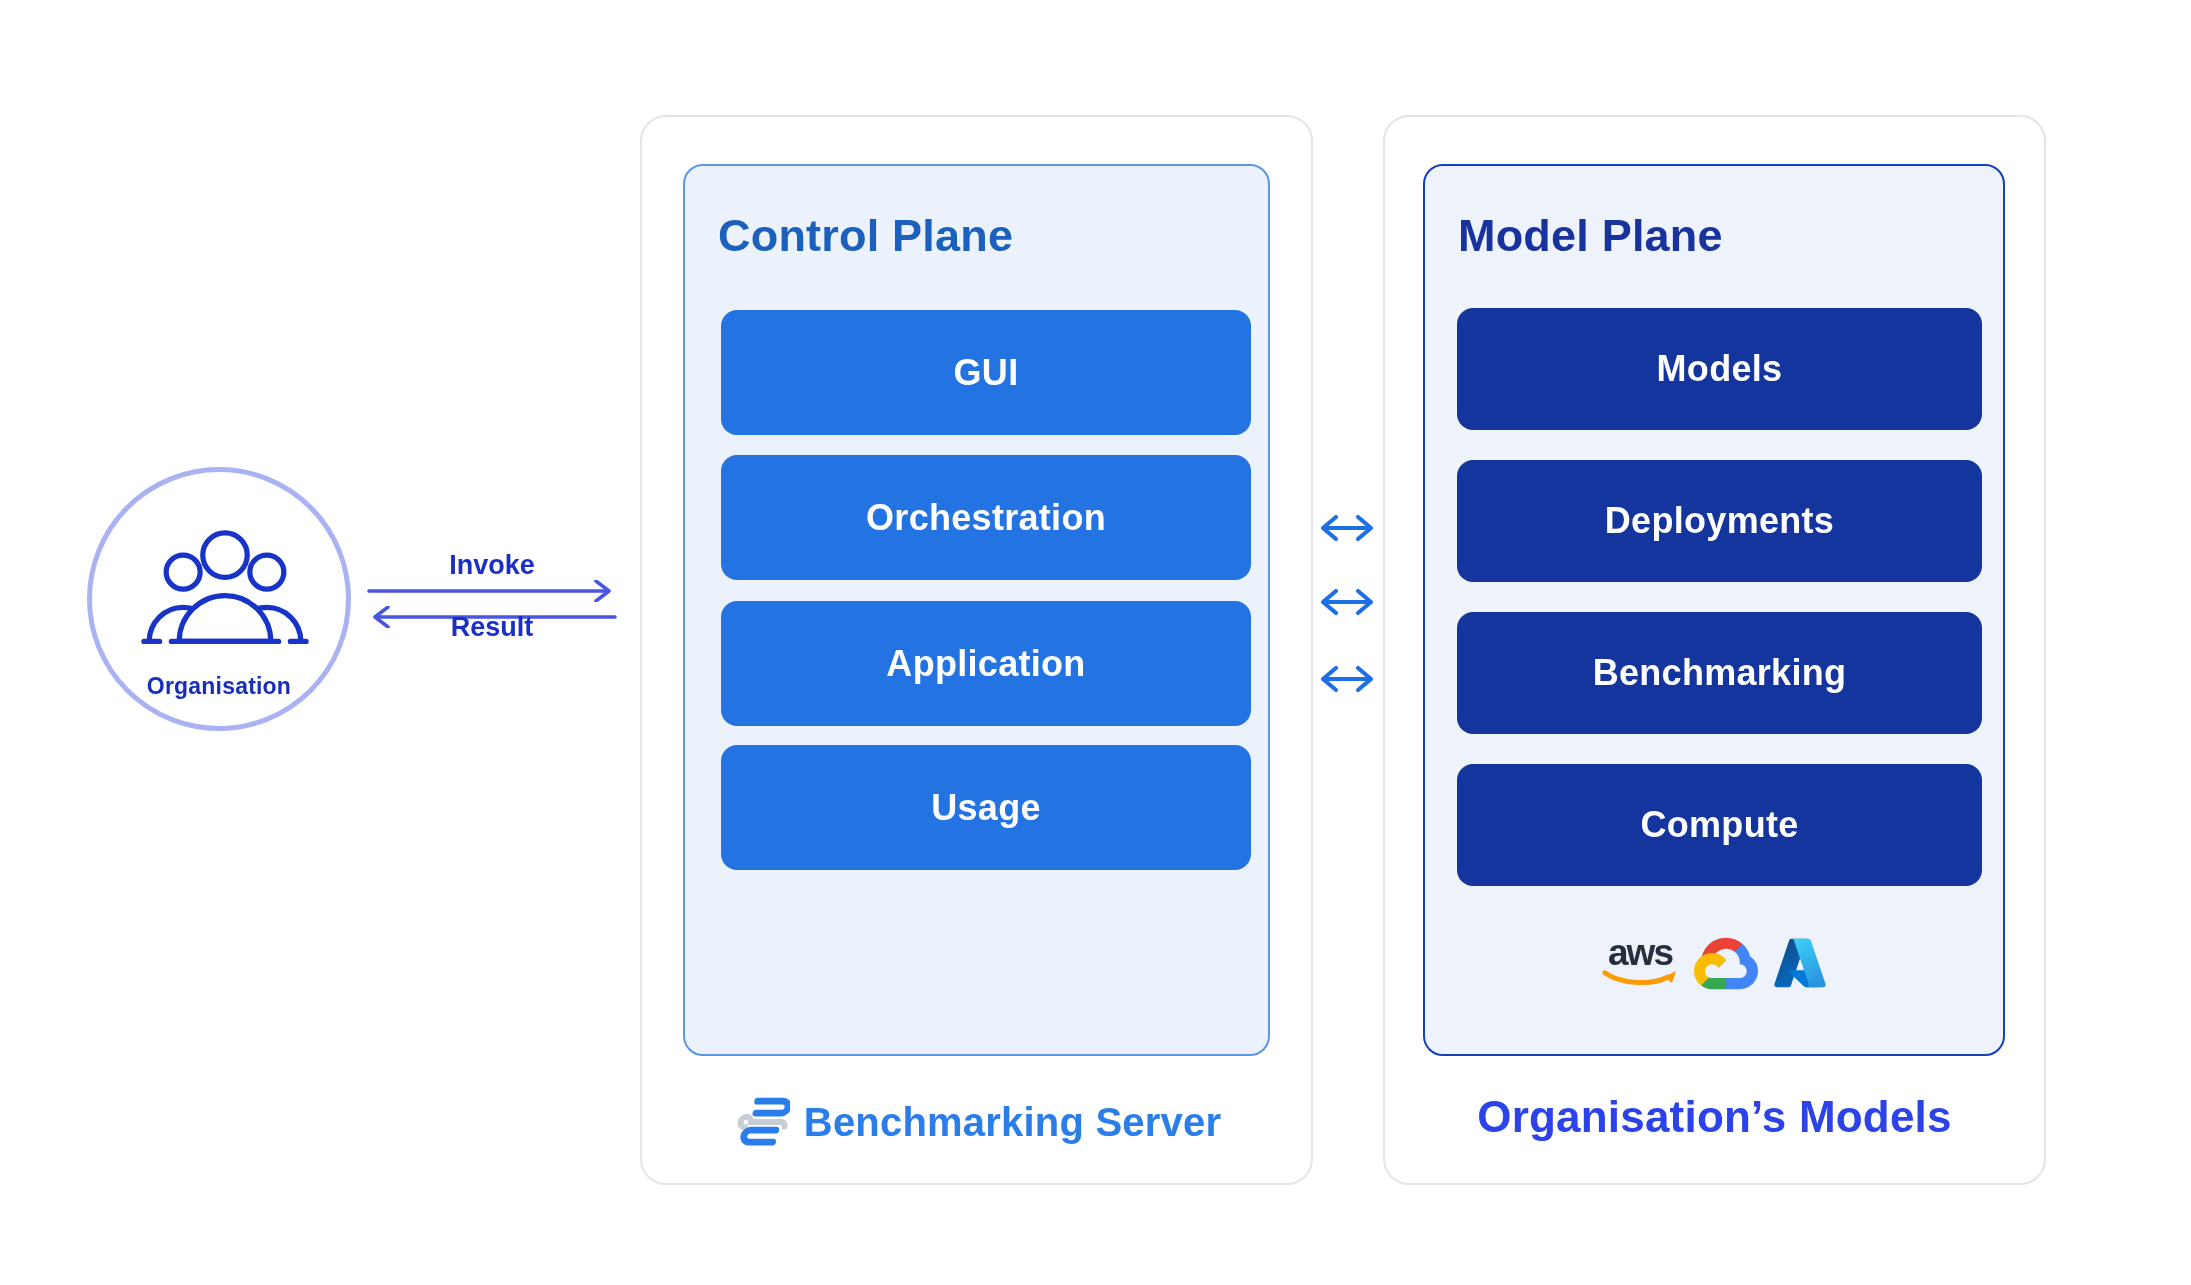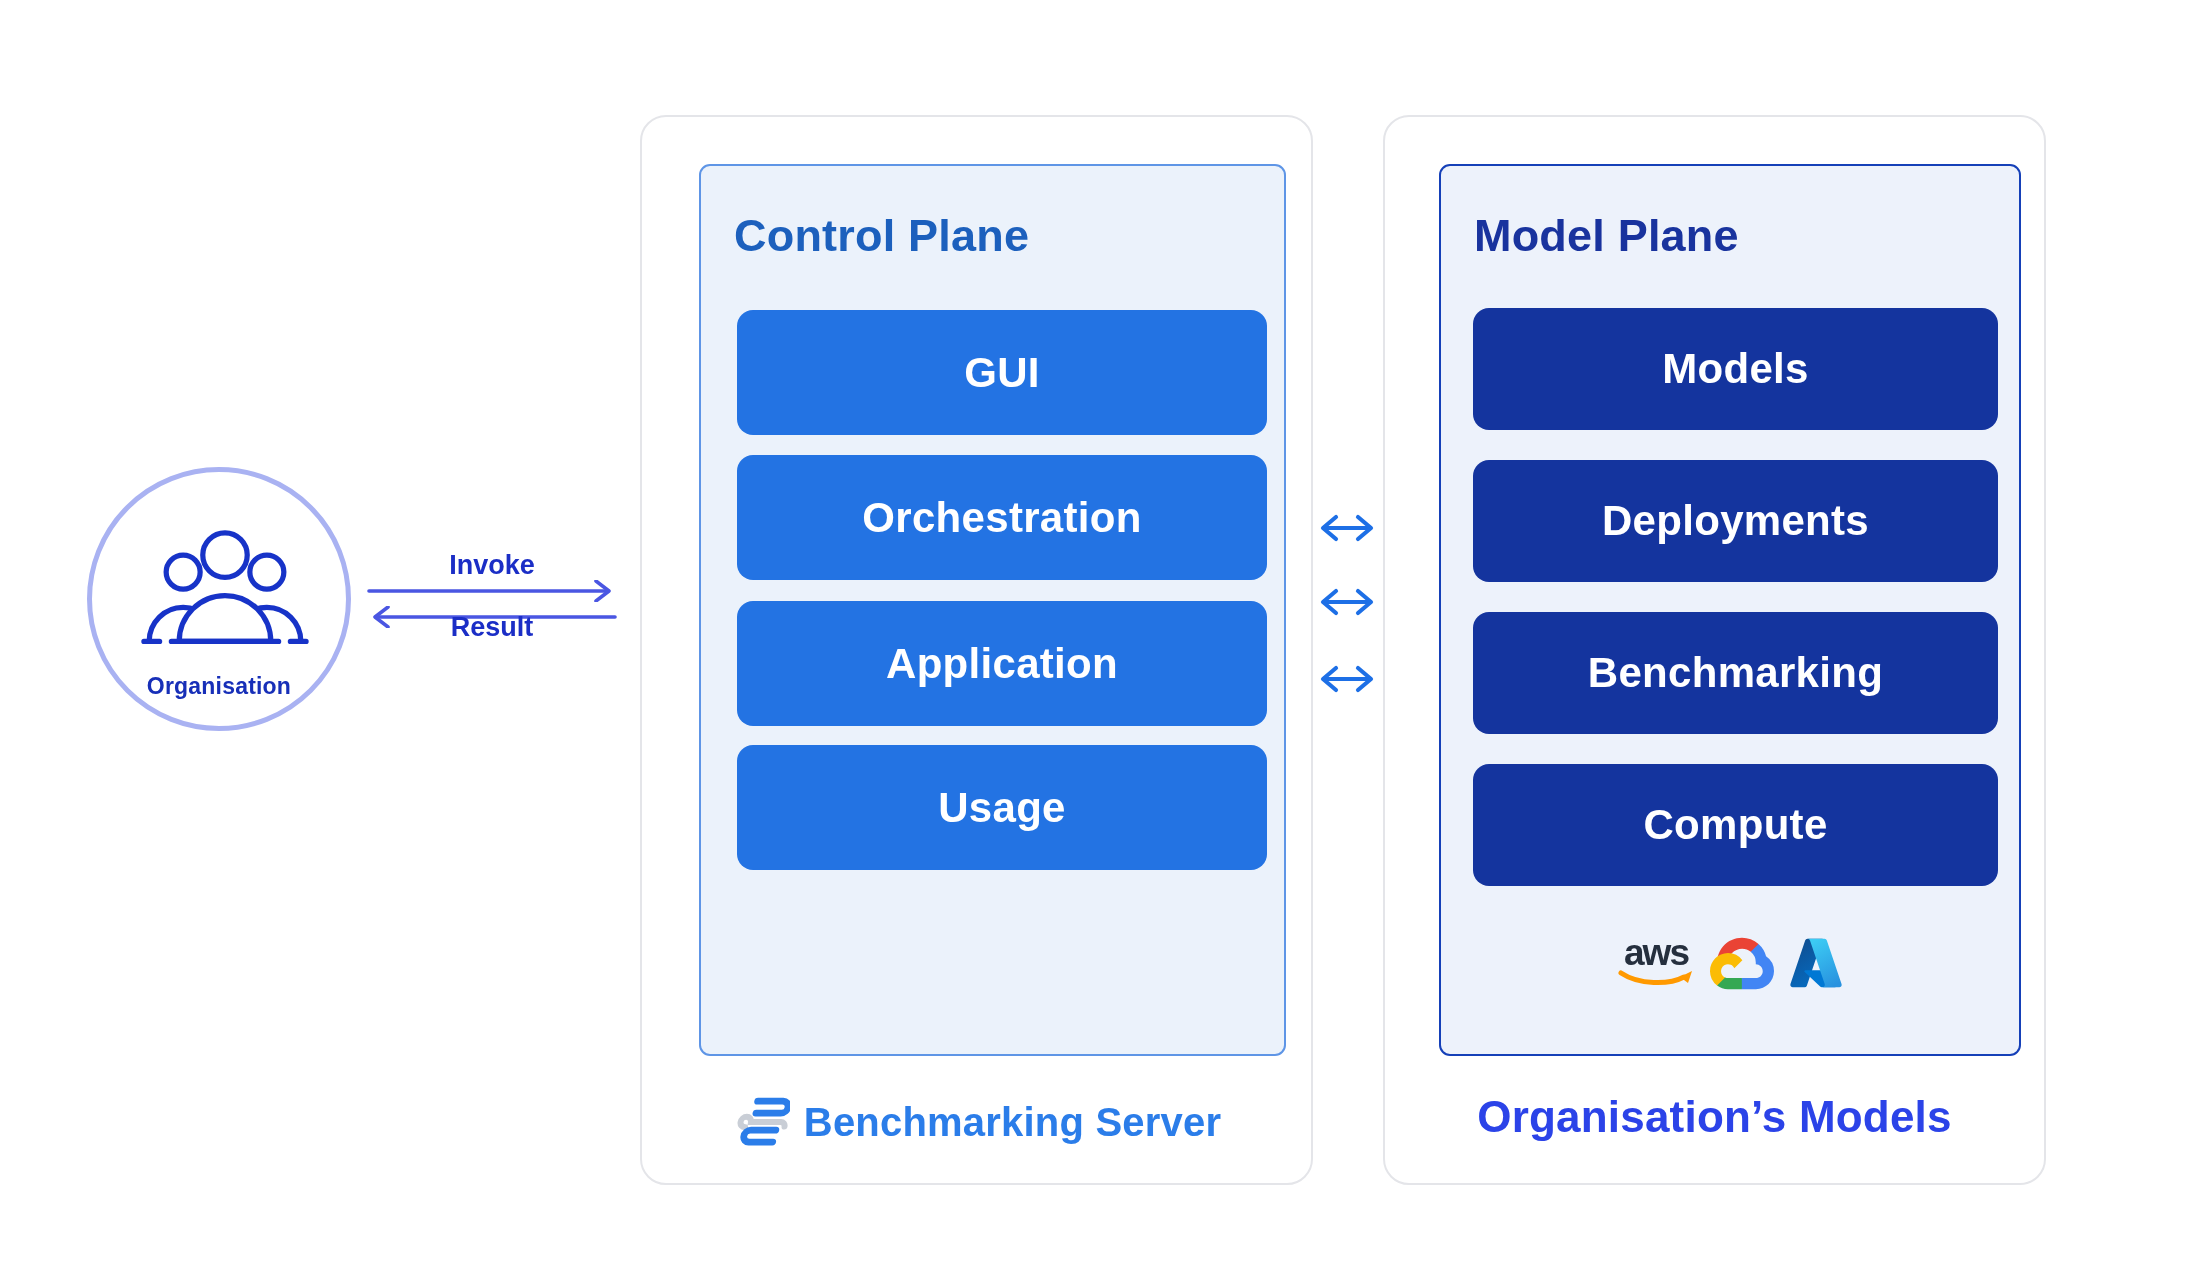--- a/index.html
+++ b/index.html
@@ -25,30 +25,30 @@
   .flow .arr-invoke{top:28px;}
   .flow .arr-result{top:54px;}
 
   
   .panel{position:absolute;top:115px;height:1070px;background:#ffffff;
     border:2px solid #e4e5e9;border-radius:26px;box-sizing:border-box;}
   .panel-left{left:640px;width:673px;}
   .panel-right{left:1383px;width:663px;}
 
   
-  .inner{position:absolute;top:47px;height:892px;border-radius:11px;box-sizing:border-box;margin-left:16px;}
+  .inner{position:absolute;top:47px;height:892px;border-radius:20px;box-sizing:border-box;}
   .inner.control{left:41px;width:587px;background:#ebf2fb;border:2px solid #5e95e6;}
   .inner.model{left:38px;width:582px;background:#edf2fb;border:2px solid #1540b8;}
 
   .plane-title{position:absolute;margin:0;left:33px;top:44px;font-size:45px;font-weight:700;letter-spacing:.2px;}
   .control-title{color:#1c60bd;}
   .model-title{color:#19339e;}
 
   .btn{position:absolute;border-radius:16px;display:flex;align-items:center;justify-content:center;
-    color:#ffffff;font-size:42px;font-weight:700;letter-spacing:.3px;}
+    color:#ffffff;font-size:36px;font-weight:700;letter-spacing:.3px;}
   .control-btn{left:36px;width:530px;height:125px;background:#2373e3;}
   .model-btn{left:32px;width:525px;height:122px;background:#14349e;}
   .c0{top:144px}.c1{top:289px}.c2{top:435px}.c3{top:579px}.c4{top:725px}
   .m0{top:142px}.m1{top:294px}.m2{top:446px}.m3{top:598px}
 
   
   .clouds{position:absolute;left:0;right:0;top:762px;height:70px;
     display:flex;align-items:center;justify-content:center;gap:14px;}
   .aws-logo{display:flex;flex-direction:column;align-items:center;width:80px;}
   .aws-word{color:#252f3e;font-size:37px;font-weight:700;letter-spacing:-2px;line-height:.85;}

